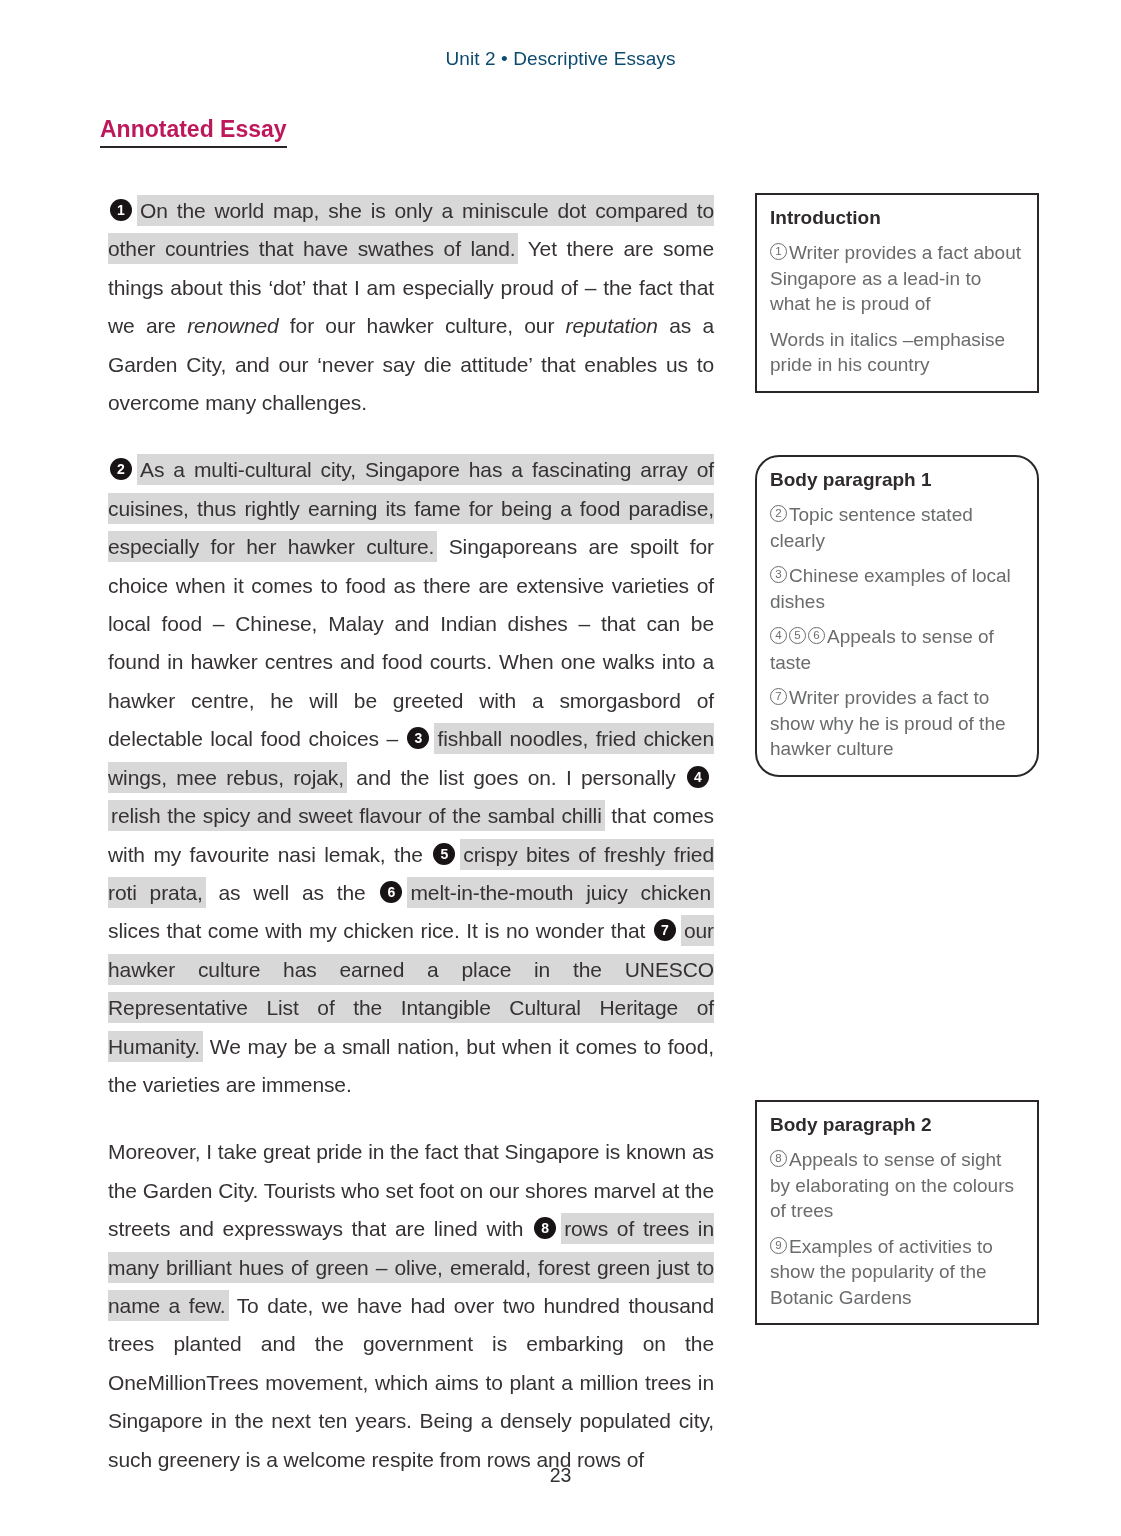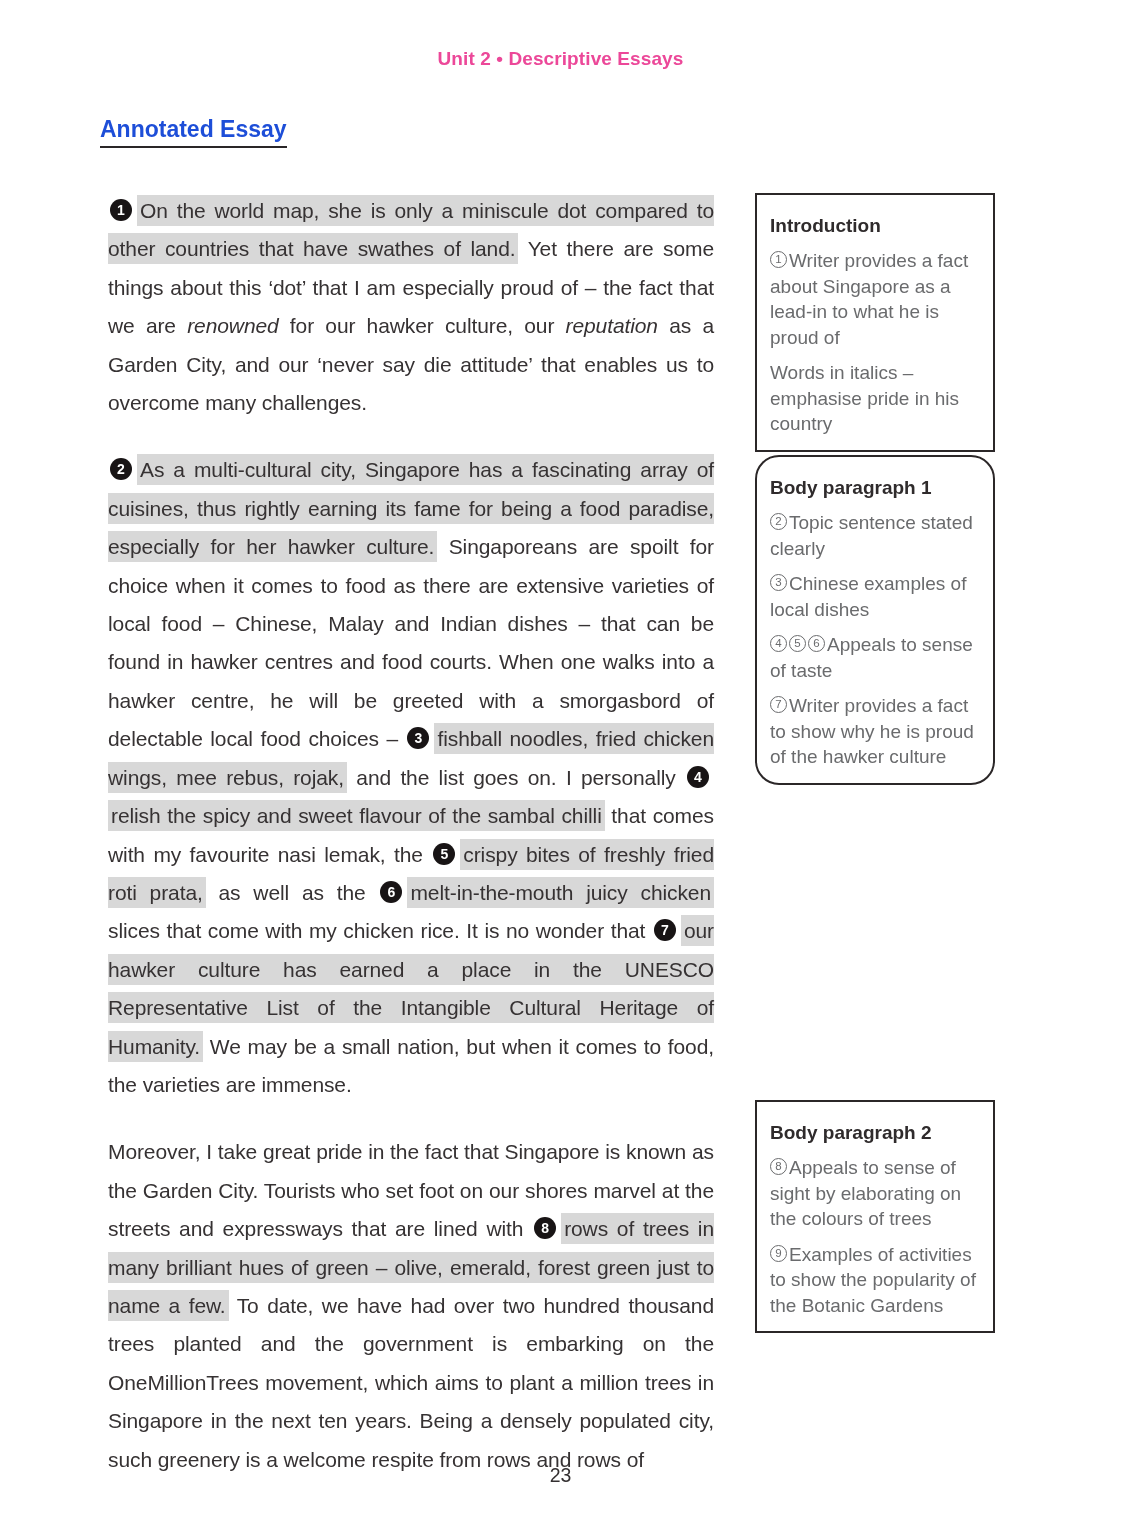--- a/index.html
+++ b/index.html
@@ -8,27 +8,27 @@
     background:#ffffff;
     font-family:"Liberation Sans", sans-serif;
     color:#343031;
     position:relative;
     overflow:hidden;
   }
   .page { position:absolute; inset:0; background:#ffffff; }
 
   .header {
     position:absolute; top:48px; left:0; right:0;
-    text-align:center; font-size:19px; font-weight:bold; color:#ec4899;
+    text-align:center; font-size:19px; font-weight:normal; color:#0c4a6e;
     letter-spacing:0.1px;
   }
 
   .doc-title {
     position:absolute; left:100px; top:116px;
-    font-size:23px; font-weight:bold; color:#1d4ed8;
+    font-size:23px; font-weight:bold; color:#be185d;
     border-bottom:2.5px solid #2a2627; padding-bottom:3px;
   }
 
   main.essay { position:absolute; left:100px; top:192px; width:614px; }
   .para {
     margin:0 0 29px 8px;
     font-size:21px; line-height:38.4px;
     text-align:justify; color:#363233;
     letter-spacing:-0.1px;
   }
@@ -44,24 +44,24 @@
     background:#181415; color:#ffffff;
     border-radius:50%;
     font-size:14px; font-weight:bold;
     line-height:22px; text-align:center;
     vertical-align:3px;
     margin:0 5px 0 2px;
     letter-spacing:0;
   }
 
   .ann-box {
-    position:absolute; left:755px; width:240px;
+    position:absolute; left:755px; width:284px;
     box-sizing:border-box;
     border:2px solid #2b2728;
-    padding:18px 13px 13px 13px;
+    padding:10px 13px 13px 13px;
     background:#ffffff;
   }
   .ann-box h3 {
     margin:0; font-size:19px; font-weight:bold; color:#2f2b2c;
     line-height:25px;
   }
   .note {
     margin:10px 0 0 0;
     font-size:19px; line-height:25.5px;
     color:#6a6b6d;

